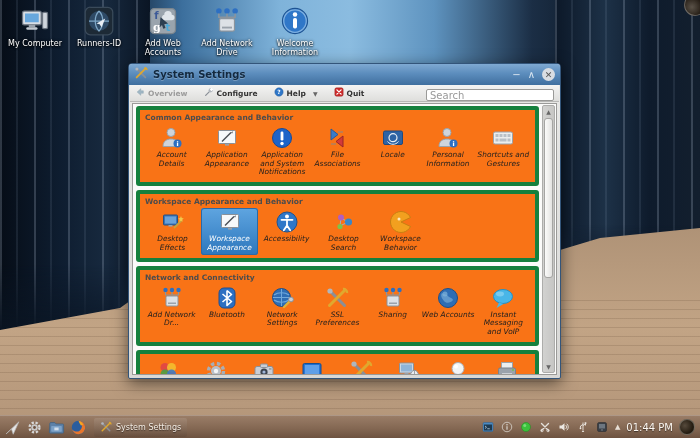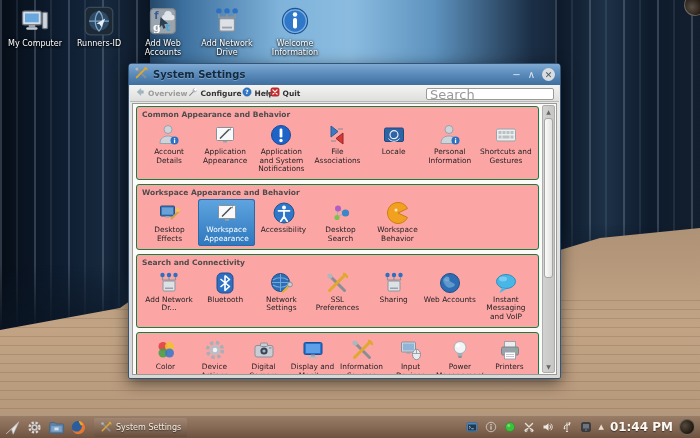--- a/index.html
+++ b/index.html
@@ -44,41 +44,41 @@
     display:flex; align-items:center; padding:0 5px; }
   .titlebar .ic svg { width:14px; height:14px; }
   .title-text { margin-left:5px; font-size:10px; font-weight:bold; color:#13293f; text-shadow:0 1px 0 rgba(255,255,255,0.25); }
   .tb-btns { margin-left:auto; display:flex; align-items:center; gap:7px; }
   .tb-btn { color:#dce8f2; font-size:10px; line-height:10px; cursor:pointer; }
   .tb-close { width:13px; height:13px; border-radius:50%; background:#d9dde2; color:#555; font-size:9px;
     display:flex; align-items:center; justify-content:center; font-weight:bold; }
 
   .toolbar { position:absolute; left:1px; right:1px; top:21px; height:17px;
     background:linear-gradient(180deg,#f4f4f3,#dededc); border-bottom:1px solid #b8b8b6;
-    display:flex; align-items:center; padding:0 5px; gap:0; }
+    display:flex; align-items:center; padding:0 5px; gap:16px; }
   .tool-btn { display:flex; align-items:center; gap:3px; font-size:7.5px; font-weight:bold; color:#333; cursor:pointer; }
   .tool-btn.disabled { color:#9b9b9b; }
   .tool-btn svg { width:10px; height:10px; }
   .tool-caret { font-size:6px; color:#666; margin-left:-9px; }
   .search-wrap { margin-left:auto; }
-  .search-input { width:128px; height:12px; font-size:13px; padding:0 3px; border:1px solid #9a9a98;
+  .search-input { width:128px; height:12px; font-size:10px; padding:0 3px; border:1px solid #9a9a98;
     border-radius:2px; background:#fff; color:#333; font-family:"DejaVu Sans",sans-serif; }
   .search-input::placeholder { color:#999; }
 
   .win-content { position:absolute; left:3px; right:3px; top:39px; bottom:3px;
     background:#fbfbfa; border:1px solid #9a9a98; overflow:hidden; }
   .cats { position:absolute; left:2px; top:2px; right:16px; }
-  .category { border:1px solid #15803d; border-radius:3px; background:#fca5a5; margin:0 1px 4px 1px; padding:3px 4px 3px 4px; }
+  .category { border:4px solid #15803d; border-radius:3px; background:#f97316; margin:0 1px 4px 1px; padding:3px 4px 3px 4px; }
   .cat-title { font-size:7.5px; font-weight:bold; color:#4c4c4c; margin:0 0 2px 1px; }
   .cat-items { display:flex; align-items:flex-start; }
   .settings-item { width:57px; text-align:center; padding:2px 1px 2px 1px; border-radius:3px; cursor:pointer; }
   .category.c4 .settings-item { width:50px; }
   .settings-item .ic { display:block; height:25px; }
   .settings-item .ic svg { width:24px; height:24px; }
-  .item-label { font-size:7.4px; line-height:1.18; color:#1f1f1f; }
+  .item-label { font-size:7.4px; line-height:1.18; color:#1f1f1f;font-style:italic; }
   .settings-item.selected { background:linear-gradient(180deg,#5fa5e0,#2d77bd); box-shadow:inset 0 0 0 1px #2a6aa8; }
   .settings-item.selected .item-label { color:#fff; }
 
   .vscroll { position:absolute; right:1px; top:1px; bottom:1px; width:13px;
     background:linear-gradient(90deg,#d2d2d0,#c6c6c4); border:1px solid #adadab; border-radius:2px; }
   .vs-arrow { position:absolute; left:0; right:0; height:11px; display:flex; align-items:center; justify-content:center; color:#666; font-size:6px; cursor:pointer; }
   .vs-up { top:0; } .vs-down { bottom:0; }
   .vs-thumb { position:absolute; left:1px; right:1px; top:12px; height:60%;
     background:linear-gradient(90deg,#fbfbfa,#e3e3e1); border:1px solid #a5a5a3; border-radius:3px; cursor:grab; }
 
@@ -90,21 +90,21 @@
   .tb-left .ic { width:19px; height:19px; display:flex; align-items:center; justify-content:center; cursor:pointer; }
   .tb-left .ic svg { width:17px; height:17px; }
   .task-entry { display:flex; align-items:center; gap:4px; margin-left:6px; padding:1px 6px; height:19px;
     border-radius:2px; background:linear-gradient(180deg,rgba(255,255,255,0.10),rgba(0,0,0,0.08)); cursor:pointer; }
   .task-entry svg { width:12px; height:12px; }
   .task-label { font-size:8px; color:#f3ece4; text-shadow:0 1px 1px rgba(0,0,0,0.5); }
   .tray { margin-left:auto; display:flex; align-items:center; gap:6px; padding-right:2px; }
   .tray .ic { width:13px; height:13px; display:flex; align-items:center; justify-content:center; cursor:pointer; }
   .tray .ic svg { width:12px; height:12px; }
   .tray-caret { color:#e8e0d6; font-size:7px; cursor:pointer; }
-  .clock { font-size:12px; font-weight:bold; color:#fdf8f2; text-shadow:0 1px 1px rgba(0,0,0,0.5); cursor:default; }
+  .clock { font-size:10px; font-weight:normal; color:#fdf8f2; text-shadow:0 1px 1px rgba(0,0,0,0.5); cursor:default; }
   .cashew { width:16px; height:16px; border-radius:50%; cursor:pointer;
     background:radial-gradient(circle at 35% 40%, #564a3c 0%, #241b10 65%); border:1px solid rgba(220,220,210,0.35); }
 </style>
 </head>
 <body>
 
 <div id="screen">
   <div class="wall-sky"></div>
   <div class="wall-pillar-l">
       <div class="streaks"></div>
@@ -345,21 +345,21 @@
               <div class="settings-item">
                 <span class="ic"><svg xmlns="http://www.w3.org/2000/svg" viewBox="0 0 24 24">
                     <path d="M12 12 L21.5 7.5 A10.5 10.5 0 1 0 21.5 16.5 Z" fill="#f2a01f" stroke="#c87f12"></path>
                     <circle cx="10" cy="9" r="1.5" fill="#fce8c0"></circle>
                   </svg></span>
                 <div class="item-label">Workspace Behavior</div>
               </div>
             </div>
           </div>
           <div class="category c3">
-            <div class="cat-title">Search and Connectivity</div>
+            <div class="cat-title">Network and Connectivity</div>
             <div class="cat-items">
               <div class="settings-item">
                 <span class="ic"><svg xmlns="http://www.w3.org/2000/svg" viewBox="0 0 24 24">
                     <circle cx="5.5" cy="4" r="2.2" fill="#2d6fc2"></circle>
                     <circle cx="12" cy="4" r="2.2" fill="#2d6fc2"></circle>
                     <circle cx="18.5" cy="4" r="2.2" fill="#2d6fc2"></circle>
                     <path d="M5.5 6 v3 h13 v-3 M12 6 v3" stroke="#8b949d" stroke-width="1.2" fill="none"></path>
                     <rect x="6" y="10" width="12" height="10" rx="1.2" fill="#dde1e6" stroke="#8b949d"></rect>
                     <rect x="8" y="16.5" width="8" height="1.5" fill="#9aa2ab"></rect>
                   </svg></span>

